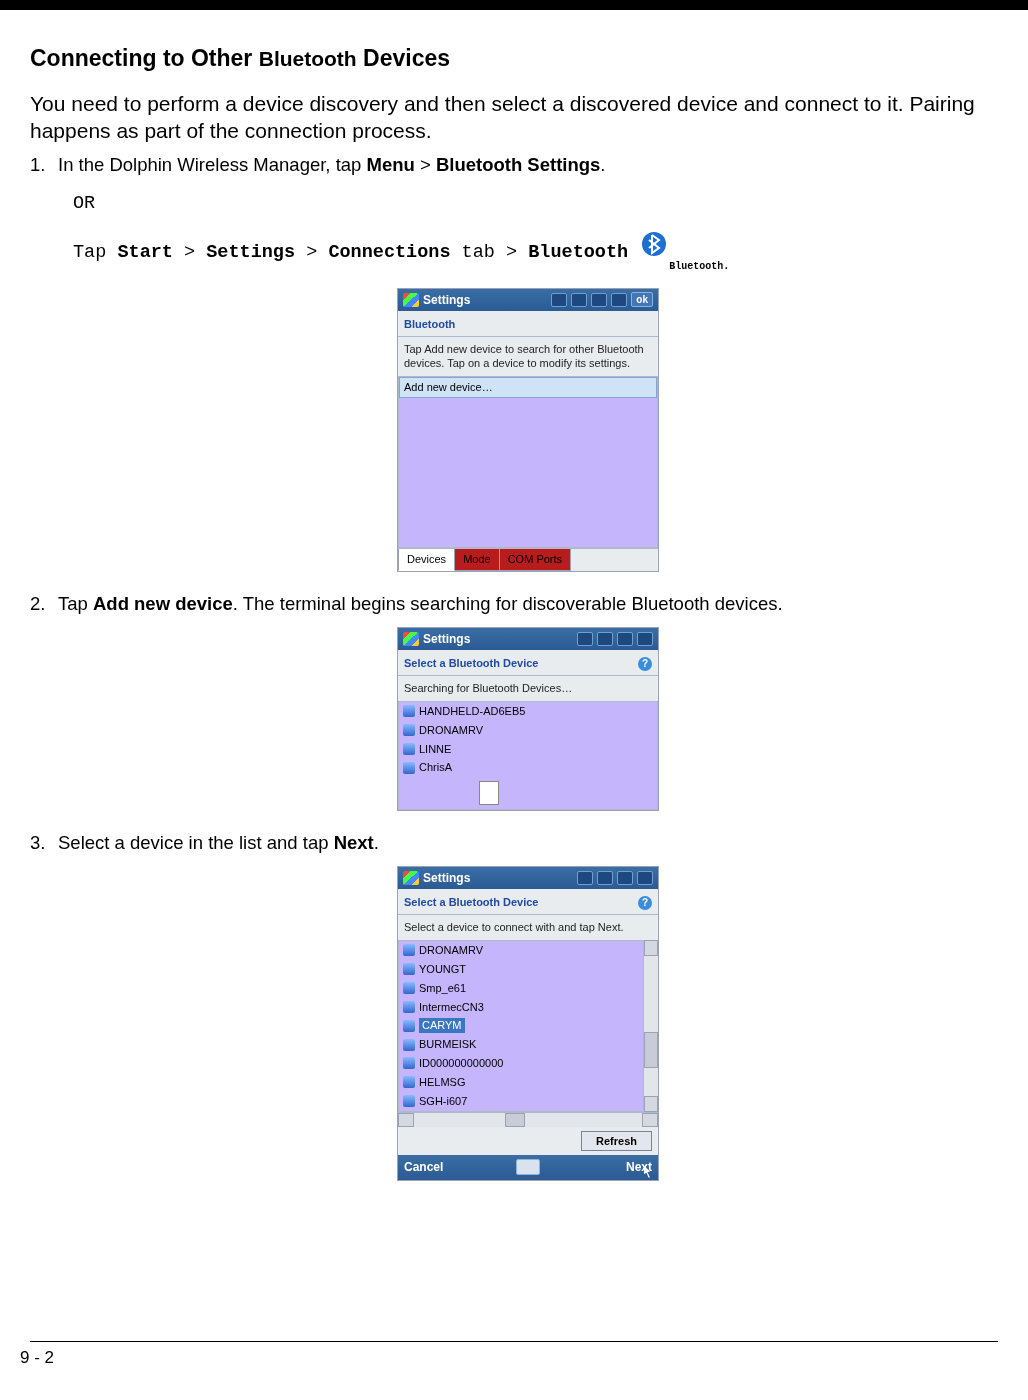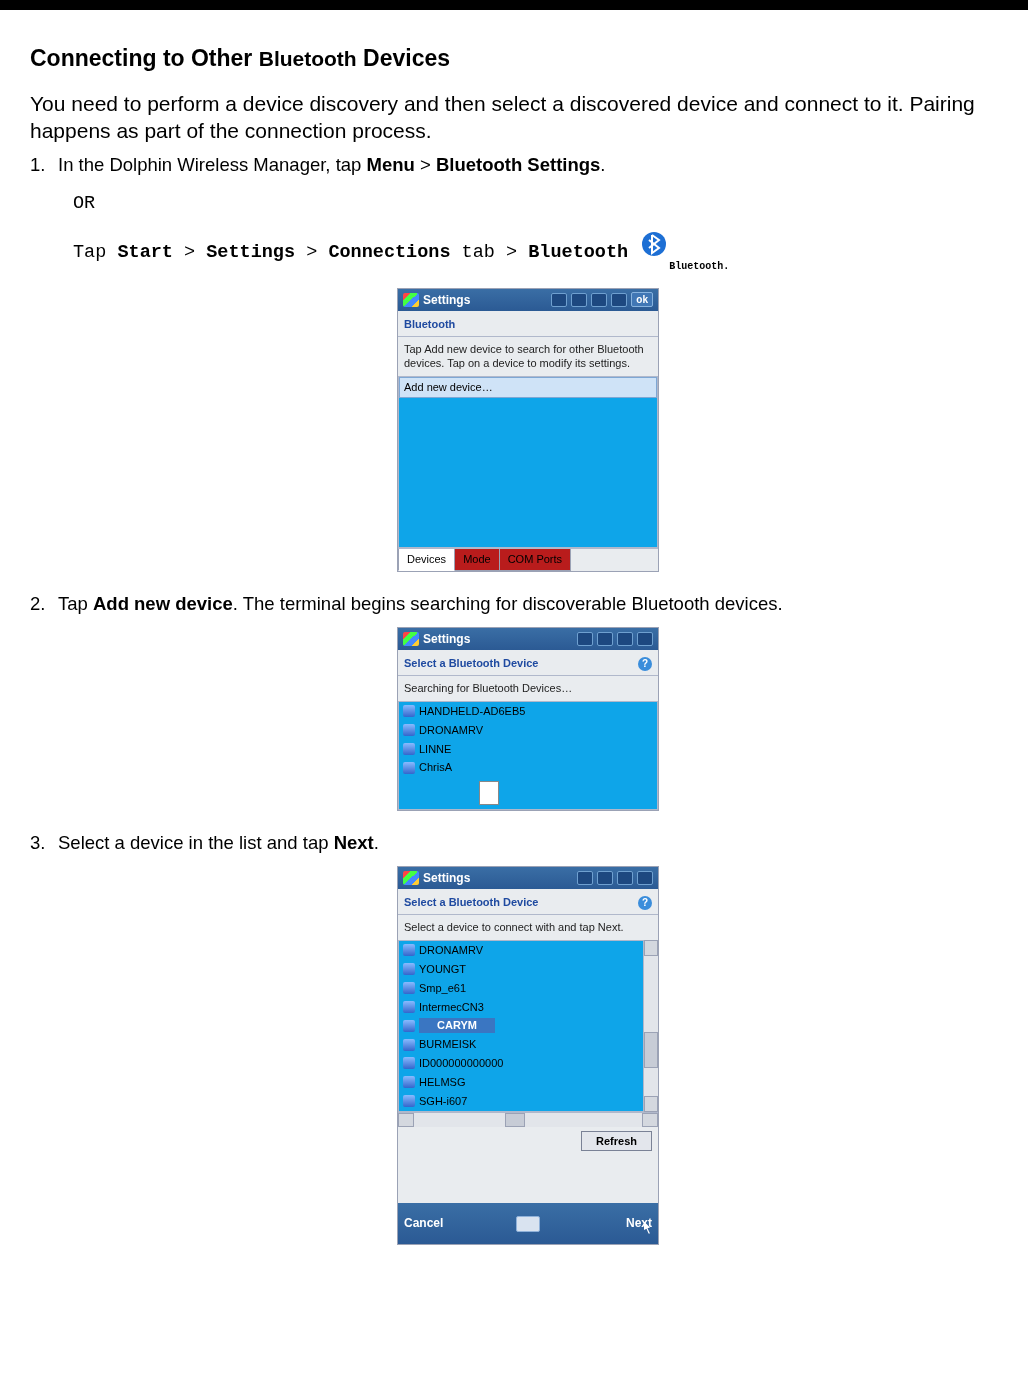--- a/index.html
+++ b/index.html
@@ -24,32 +24,32 @@
   .ss2 { width: 260px; }
   .ss3 { width: 260px; }
   .wm-title { background: linear-gradient(#3a6ea5,#2b5a94); color: #fff; padding: 3px 5px; display: flex; align-items: center; gap: 4px; font-weight: bold; font-size: 12px; }
   .wm-title .flag { width: 16px; height: 14px; background: linear-gradient(135deg,#f44 0 25%,#4f4 25% 50%,#48f 50% 75%,#fc3 75% 100%); border-radius: 2px; }
   .wm-title .spacer { flex: 1; }
   .wm-title .sysicon { display: inline-block; width: 14px; height: 12px; background: #1d4880; border: 1px solid #6fa0d0; border-radius: 2px; }
   .wm-title .ok { background:#4177b5; border:1px solid #87b3df; padding:0 4px; border-radius:2px; font-size:10px; }
   .wm-sub { color: #1f4aa0; font-weight: bold; padding: 6px 6px 4px 6px; border-bottom: 1px solid #b0b8cb; display:flex; align-items:center; justify-content:space-between;}
   .wm-sub .help { width:14px; height:14px; border-radius:50%; background:#3a8ddb; color:#fff; font-size:10px; line-height:14px; text-align:center; }
   .wm-text { padding: 5px 6px; color: #222; }
-  .device-list { background: #0ea5e9; border: 1px solid #b0b8cb; margin: 0 0 0 0; min-height: 120px; }
+  .device-list { background: #c4b5fd; border: 1px solid #b0b8cb; margin: 0 0 0 0; min-height: 120px; }
   .device-list .item { padding: 2px 4px; border-bottom: 0; display:flex; align-items:center; gap:4px; color:#000;}
   .device-list .item .ico{ width:12px;height:12px;background:linear-gradient(#8bf,#36c);border-radius:2px;display:inline-block;}
   .device-list .sel { background: #cfe3f7; border:1px solid #7ea7d4; }
   .device-list .selblue { background:#3a76c2; color:#fff;}
   .tabs { display: flex; border-top: 1px solid #b0b8cb; margin-top: 0; }
   .tabs .tab { padding: 3px 8px; border: 1px solid #9ba2b5; border-top: none; background: #b91c1c; font-size: 11px; }
   .tabs .tab.active { background: #fff; font-weight: normal; border-bottom:1px solid #fff; position:relative; top:0; }
   .tabs .tab + .tab { border-left: none; }
   .refresh-row { text-align:right; padding:4px 6px; }
   .refresh-row .btn { display:inline-block; border:1px solid #7a8296; padding:2px 14px; background:#e3e6ec; font-weight:bold; font-size:11px;}
-  .bottombar { background: linear-gradient(#3a6ea5,#2b5a94); color:#fff; display:flex; padding:12px 6px; align-items:flex-end;margin-top:48px;}
+  .bottombar { background: linear-gradient(#3a6ea5,#2b5a94); color:#fff; display:flex; padding:4px 6px; align-items:flex-start;}
   .bottombar .left, .bottombar .right { flex:1; font-weight:bold; font-size:12px;}
   .bottombar .right{ text-align:right; position:relative;}
   .bottombar .kbd { width:22px;height:14px;background:#d9e3f0;border:1px solid #8fb1d9;border-radius:2px; margin:0 12px;}
   .scrollbar { width:14px; background:#e2e5ea; border-left:1px solid #b0b8cb; display:flex; flex-direction:column; }
   .scrollbar .arrow{ height:14px; background:#d4d8df; border:1px solid #9ba2b5; margin:0;}
   .scrollbar .thumb{ flex:0 0 34px; background:#c7ccd6; border:1px solid #9ba2b5; margin:20px 0 0 0;}
   .hscroll{ height:14px; display:flex; border-top:1px solid #b0b8cb;}
   .hscroll .arrow{ width:14px; background:#d4d8df; border:1px solid #9ba2b5;}
   .hscroll .track{ flex:1; background:#e2e5ea; position:relative;}
   .hscroll .thumb{ position:absolute; left:40%; width:18px; top:0; bottom:0; background:#c7ccd6; border:1px solid #9ba2b5;}
@@ -200,21 +200,21 @@
               <div class="item">
                   <span class="ico"></span>
                   <span>Smp_e61</span>
                 </div>
               <div class="item">
                   <span class="ico"></span>
                   <span>IntermecCN3</span>
                 </div>
               <div class="item">
                   <span class="ico"></span>
-                  <span class="selblue" style="padding:0 18px;font-weight:bold;">CARYM</span>
+                  <span class="selblue" style="padding:0 3px;">CARYM</span>
                 </div>
               <div class="item">
                   <span class="ico"></span>
                   <span>BURMEISK</span>
                 </div>
               <div class="item">
                   <span class="ico"></span>
                   <span>ID000000000000</span>
                 </div>
               <div class="item">

